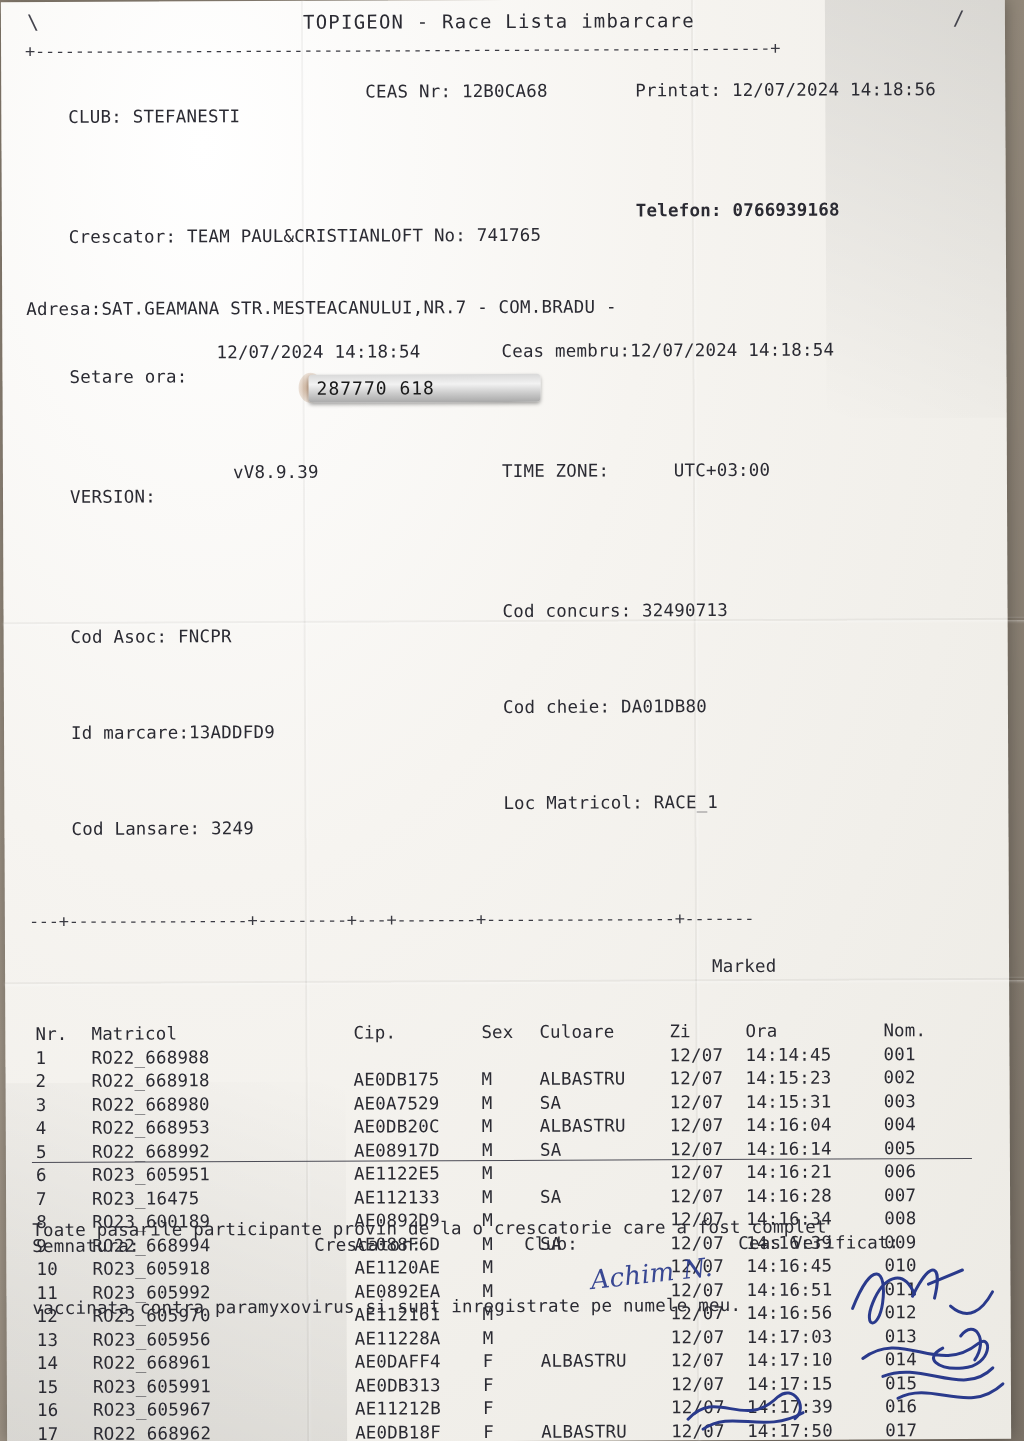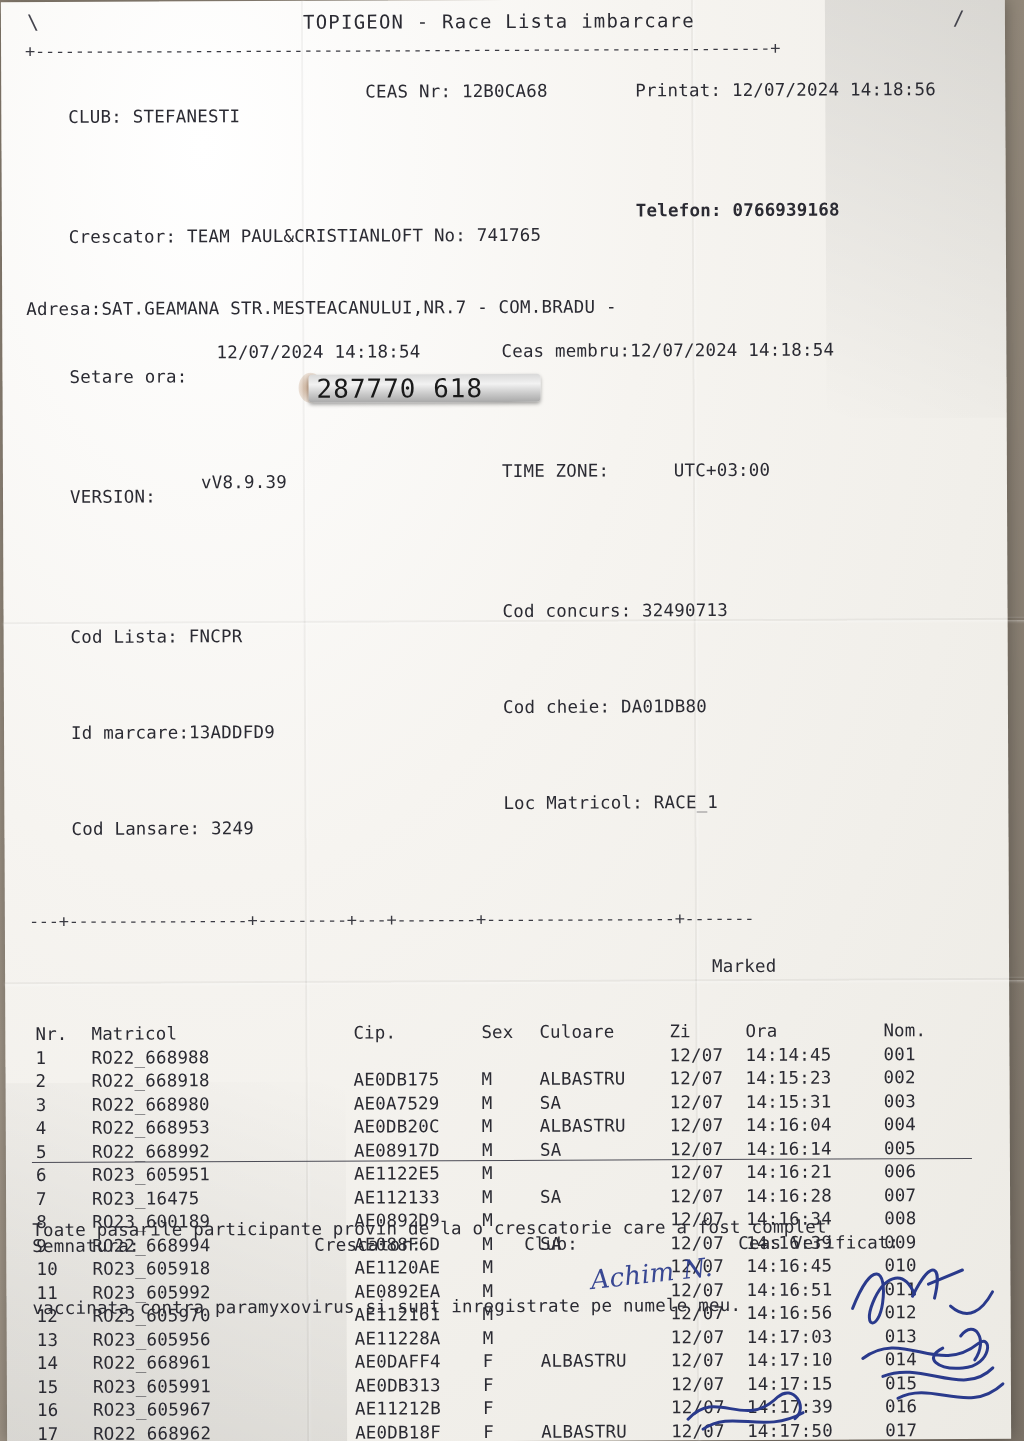--- a/index.html
+++ b/index.html
@@ -179,21 +179,21 @@
     width: 232px;
     height: 28px;
     background: linear-gradient(180deg, #d9d9d9 0%, #f2f2f2 35%, #c9c9c9 70%, #a9a9a9 100%);
     border-radius: 4px;
     box-shadow: 0 2px 4px rgba(0,0,0,0.35);
   }
   .clip-text {
     position: absolute;
     left: 318px;
     top: 376px;
-    font-size: 26px;
+    font-size: 18px;
     letter-spacing: 1px;
     color: #1a1a1a;
     font-family: "DejaVu Sans Mono", monospace;
   }
   .clip-smudge {
     position: absolute;
     left: 300px;
     top: 372px;
     width: 24px;
     height: 30px;
@@ -237,26 +237,26 @@
   <div class="block">Adresa:SAT.GEAMANA STR.MESTEACANULUI,NR.7 - COM.BRADU -</div>
 
   <div class="block sect two-col">
     <span>Setare ora:</span>
     <span class="col-right" style="left:190px;">12/07/2024 14:18:54</span>
     <span class="col-right" style="left:475px;">Ceas membru:12/07/2024 14:18:54</span>
   </div>
 
   <div class="block two-col">
     <span>VERSION:</span>
-    <span class="col-right" style="left:174px;margin-top:10px;">vV8.9.39</span>
+    <span class="col-right" style="left:206px;">vV8.9.39</span>
     <span class="col-right" style="left:475px;">TIME ZONE:      UTC+03:00</span>
   </div>
 
   <div class="block sect two-col">
-    <span>Cod Lista: FNCPR</span>
+    <span>Cod Asoc: FNCPR</span>
     <span class="col-right" style="left:475px;">Cod concurs: 32490713</span>
   </div>
   <div class="block two-col">
     <span>Id marcare:13ADDFD9</span>
     <span class="col-right" style="left:475px;">Cod cheie: DA01DB80</span>
   </div>
   <div class="block two-col">
     <span>Cod Lansare: 3249</span>
     <span class="col-right" style="left:475px;">Loc Matricol: RACE_1</span>
   </div>

